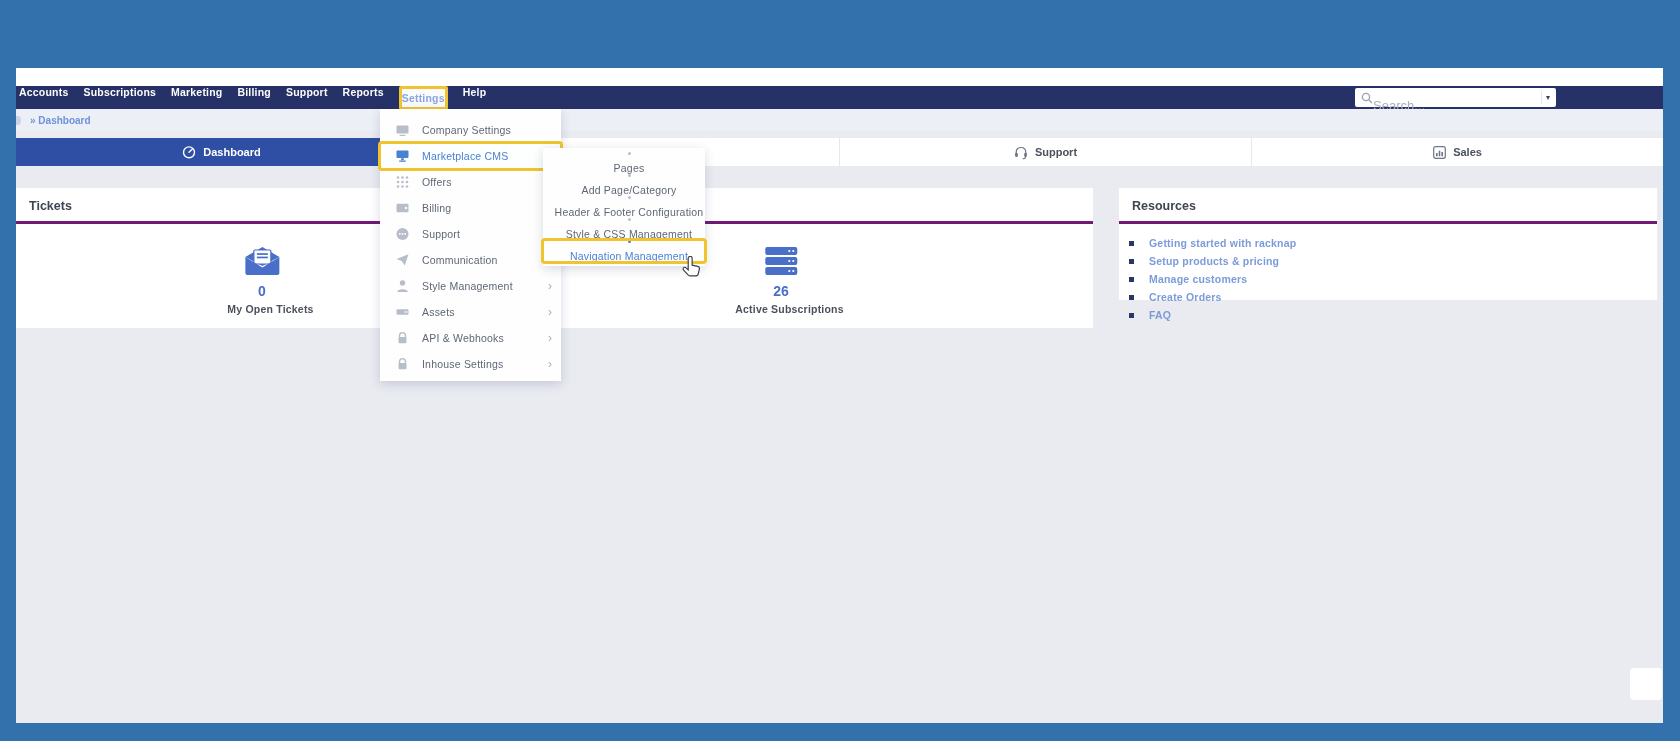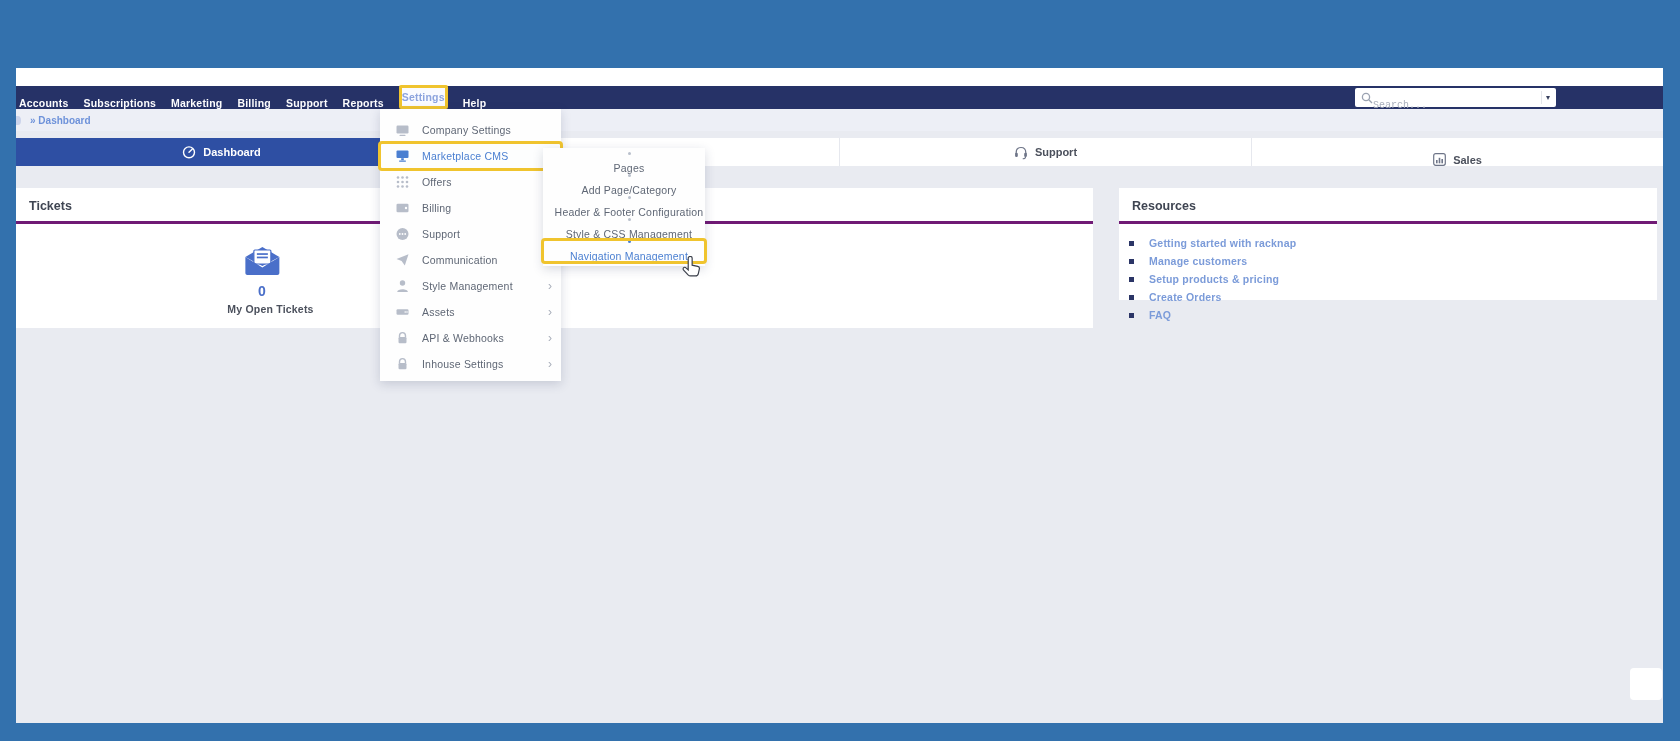--- a/index.html
+++ b/index.html
@@ -5,37 +5,37 @@
   * { margin:0; padding:0; box-sizing:border-box; }
   html,body { width:1680px; height:741px; }
   body { background:#3371ad; font-family:"Liberation Sans", sans-serif; position:relative; overflow:hidden; }
 
   .app { position:absolute; left:16px; top:68px; width:1647px; height:655px; background:#e9ebf1; overflow:hidden; }
 
   
   .app-topstrip { position:absolute; left:0; top:0; width:100%; height:18px; background:#ffffff; }
 
   
-  .navbar { position:absolute; left:0; top:18px; width:100%; height:23px; background:#263267; display:flex; align-items:flex-end; gap:15px; padding-left:3px; }
+  .navbar { position:absolute; left:0; top:18px; width:100%; height:23px; background:#263267; display:flex; align-items:flex-start; gap:15px; padding-left:3px; }
   .nav-item { color:#fdfdfe; font-size:10.5px; font-weight:bold; letter-spacing:.2px; white-space:nowrap; cursor:pointer; }
   .nav-item.settings { background:#fafbff; color:#8da4de; padding:3px 0; border:3px solid #f0c42e; border-radius:2px; }
   .searchbar { position:absolute; right:107px; top:2px; width:201px; height:19px; background:#fff; border-radius:2px; display:flex; align-items:center; padding-left:6px; }
-  .searchbar input { border:none; outline:none; flex:1; font-size:10px; color:#6a7181; font-family:Liberation Mono, monospace; background:transparent; min-width:0;margin-top:15px; }
+  .searchbar input { border:none; outline:none; flex:1; font-size:13px; color:#6a7181; font-family:Liberation Sans, sans-serif; background:transparent; min-width:0;margin-top:15px; }
   .searchbar input::placeholder { color:#a9afbc; }
   .search-sep { width:1px; height:13px; background:#e3e5ea; margin:0 4px; }
   .search-caret { font-size:8px; color:#39415f; padding-right:6px; }
 
   
   .breadcrumb { position:absolute; left:0; top:41px; width:100%; height:22px; background:#edeff6; display:flex; align-items:center; font-size:10px; font-weight:bold; color:#6e92da; }
   .bc-icon { margin-left:-3px; margin-right:8px; opacity:.8; }
   
   
   .tabsbar { position:absolute; left:0; top:70px; width:100%; height:28px; display:flex; background:#fff; }
   .tab { flex:1; display:flex; align-items:center; justify-content:center; gap:7px; font-size:11px; font-weight:bold; color:#4b505c; background:#fff; border-right:1px solid #e6e8ee; cursor:pointer; }
-  .tab:last-child { border-right:none;align-items:flex-end; }
+  .tab:last-child { border-right:none; }
   .tab.active { background:#2e4fa3; color:#ffffff; }
 
   
   .card { position:absolute; top:120px; background:#ffffff; }
   .card-tickets { left:0; width:1077px; height:140px; }
   .card-resources { left:1103px; width:538px; height:112px; }
   .card-title { font-size:12.5px; font-weight:bold; color:#3f4552; padding:11px 0 8px 13px; border-bottom:3px solid #701a75; }
   .stat { position:absolute; top:58px; transform:translateX(-50%); text-align:center; }
   .stat-icon { height:30px; }
   .stat-value { font-size:14px; font-weight:bold; color:#4a6fc9; margin-top:3px; }
@@ -139,36 +139,51 @@
         <path d="M1 11 L18 1 L35 11 L18 20 Z" fill="#4a6fc9"></path>
         <rect x="9.5" y="4" width="17" height="14" rx="1" fill="#ffffff" stroke="#4a6fc9" stroke-width="1.2"></rect>
         <rect x="12.5" y="7.2" width="11" height="1.7" fill="#4a6fc9"></rect>
         <rect x="12.5" y="10.6" width="11" height="1.7" fill="#4a6fc9"></rect>
         <path d="M1 11 L18 21.5 L35 11 V27 C35 28.1 34.1 29 33 29 H3 C1.9 29 1 28.1 1 27 Z" fill="#4a6fc9"></path>
       </svg>
       <div class="stat-value">0</div>
       <div class="stat-label">My Open Tickets</div>
     </div>
 
+    <div class="stat" style="left:765px;">
+      <svg class="stat-icon" width="34" height="30" viewBox="0 0 34 30">
+        <rect x="1" y="1" width="32" height="8" rx="2" fill="#4a6fc9"></rect>
+        <circle cx="25" cy="5" r="1.1" fill="#fff"></circle>
+          <circle cx="29" cy="5" r="1.1" fill="#fff"></circle>
+        <rect x="1" y="11" width="32" height="8" rx="2" fill="#4a6fc9"></rect>
+        <circle cx="25" cy="15" r="1.1" fill="#fff"></circle>
+          <circle cx="29" cy="15" r="1.1" fill="#fff"></circle>
+        <rect x="1" y="21" width="32" height="8" rx="2" fill="#4a6fc9"></rect>
+        <circle cx="25" cy="25" r="1.1" fill="#fff"></circle>
+          <circle cx="29" cy="25" r="1.1" fill="#fff"></circle>
+      </svg>
+      <div class="stat-value">26</div>
+      <div class="stat-label">Active Subscriptions</div>
+    </div>
   </div>
 
   <div class="card card-resources">
     <div class="card-title">Resources</div>
     <div class="res-links">
       <div class="res-link">
         <span class="res-bullet"></span>
         <span>Getting started with racknap</span>
       </div>
       <div class="res-link">
         <span class="res-bullet"></span>
+        <span>Setup products &amp; pricing</span>
+      </div>
+      <div class="res-link">
+        <span class="res-bullet"></span>
         <span>Manage customers</span>
-      </div>
-      <div class="res-link">
-        <span class="res-bullet"></span>
-        <span>Setup products &amp; pricing</span>
       </div>
       <div class="res-link">
         <span class="res-bullet"></span>
         <span>Create Orders</span>
       </div>
       <div class="res-link">
         <span class="res-bullet"></span>
         <span>FAQ</span>
       </div>
     </div>

